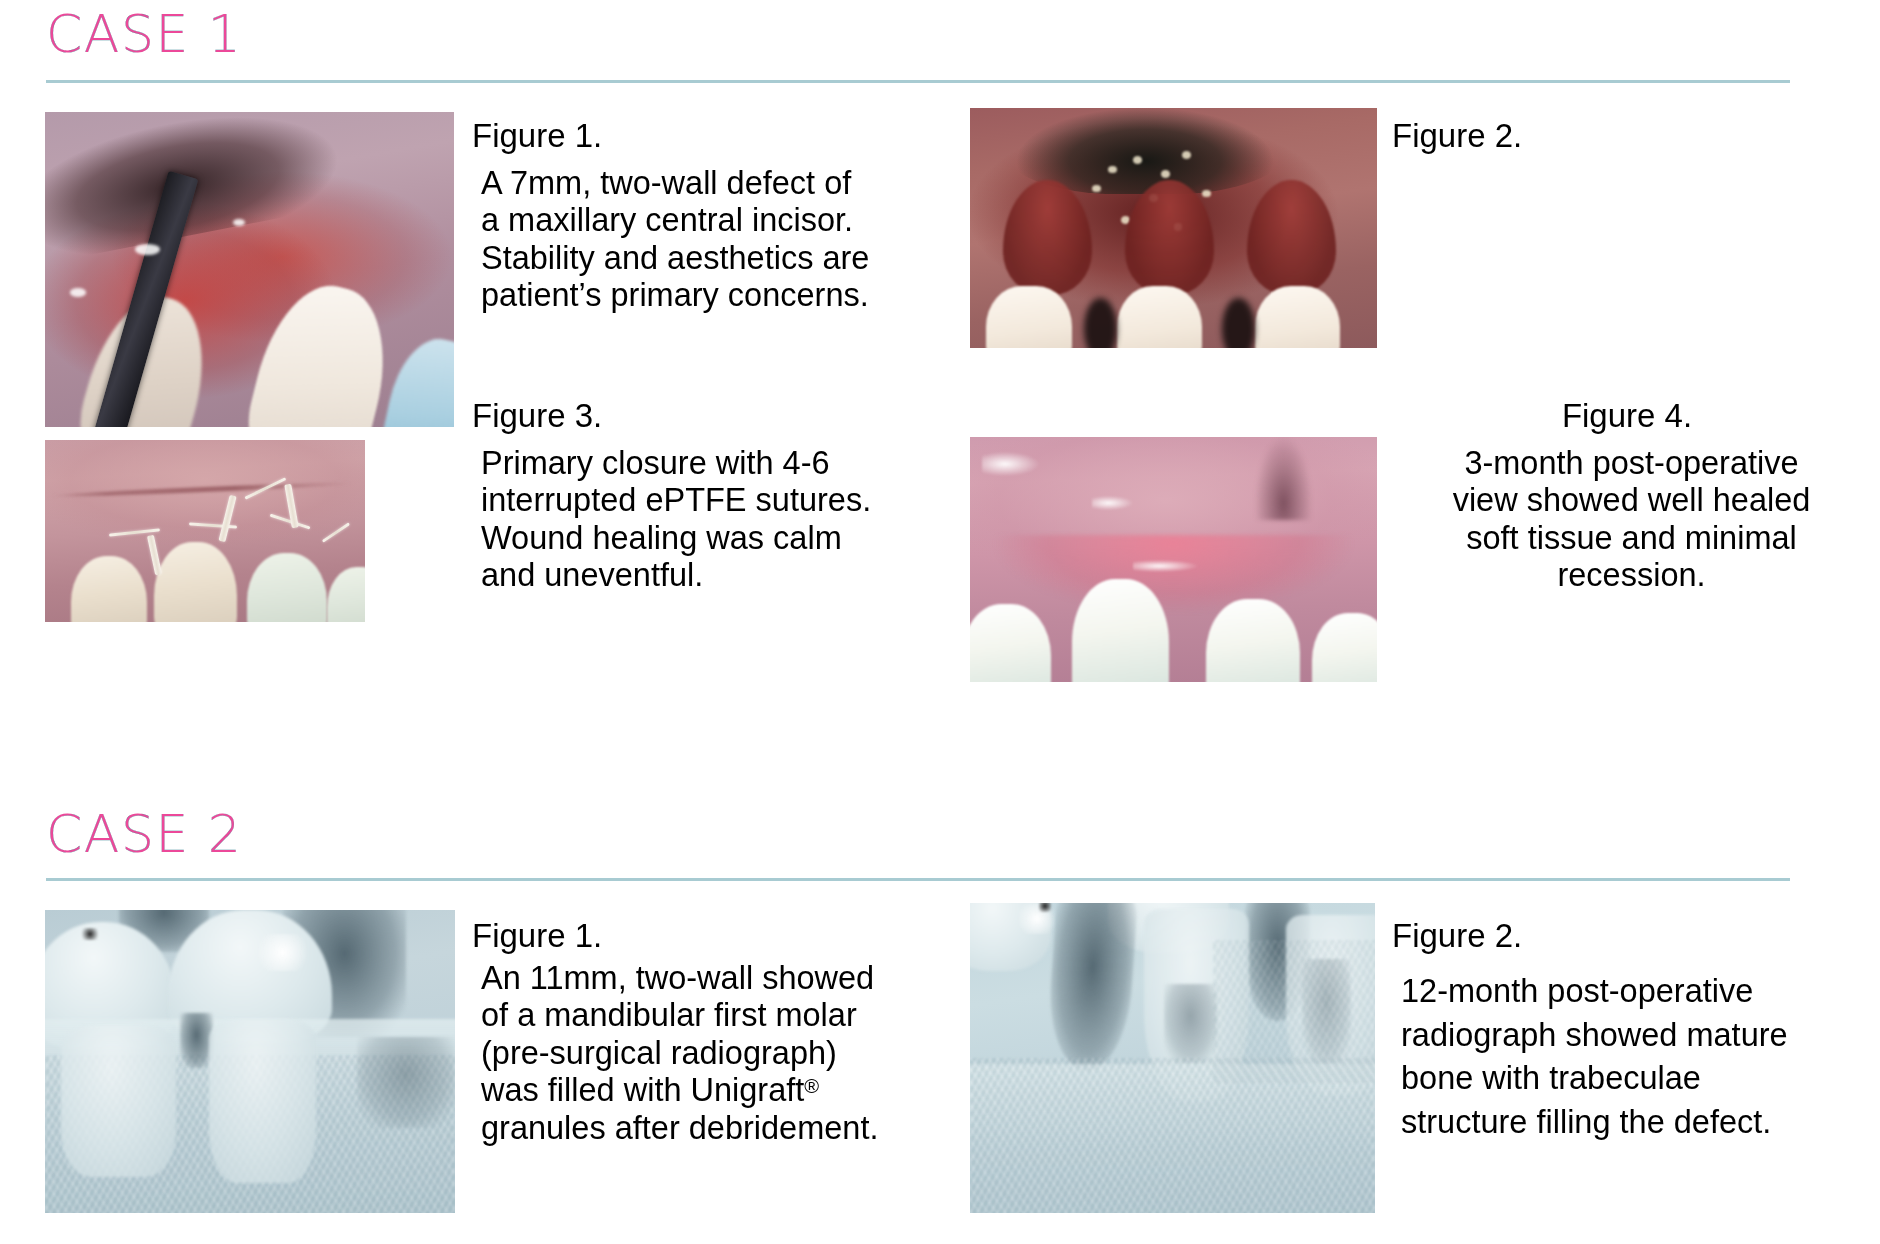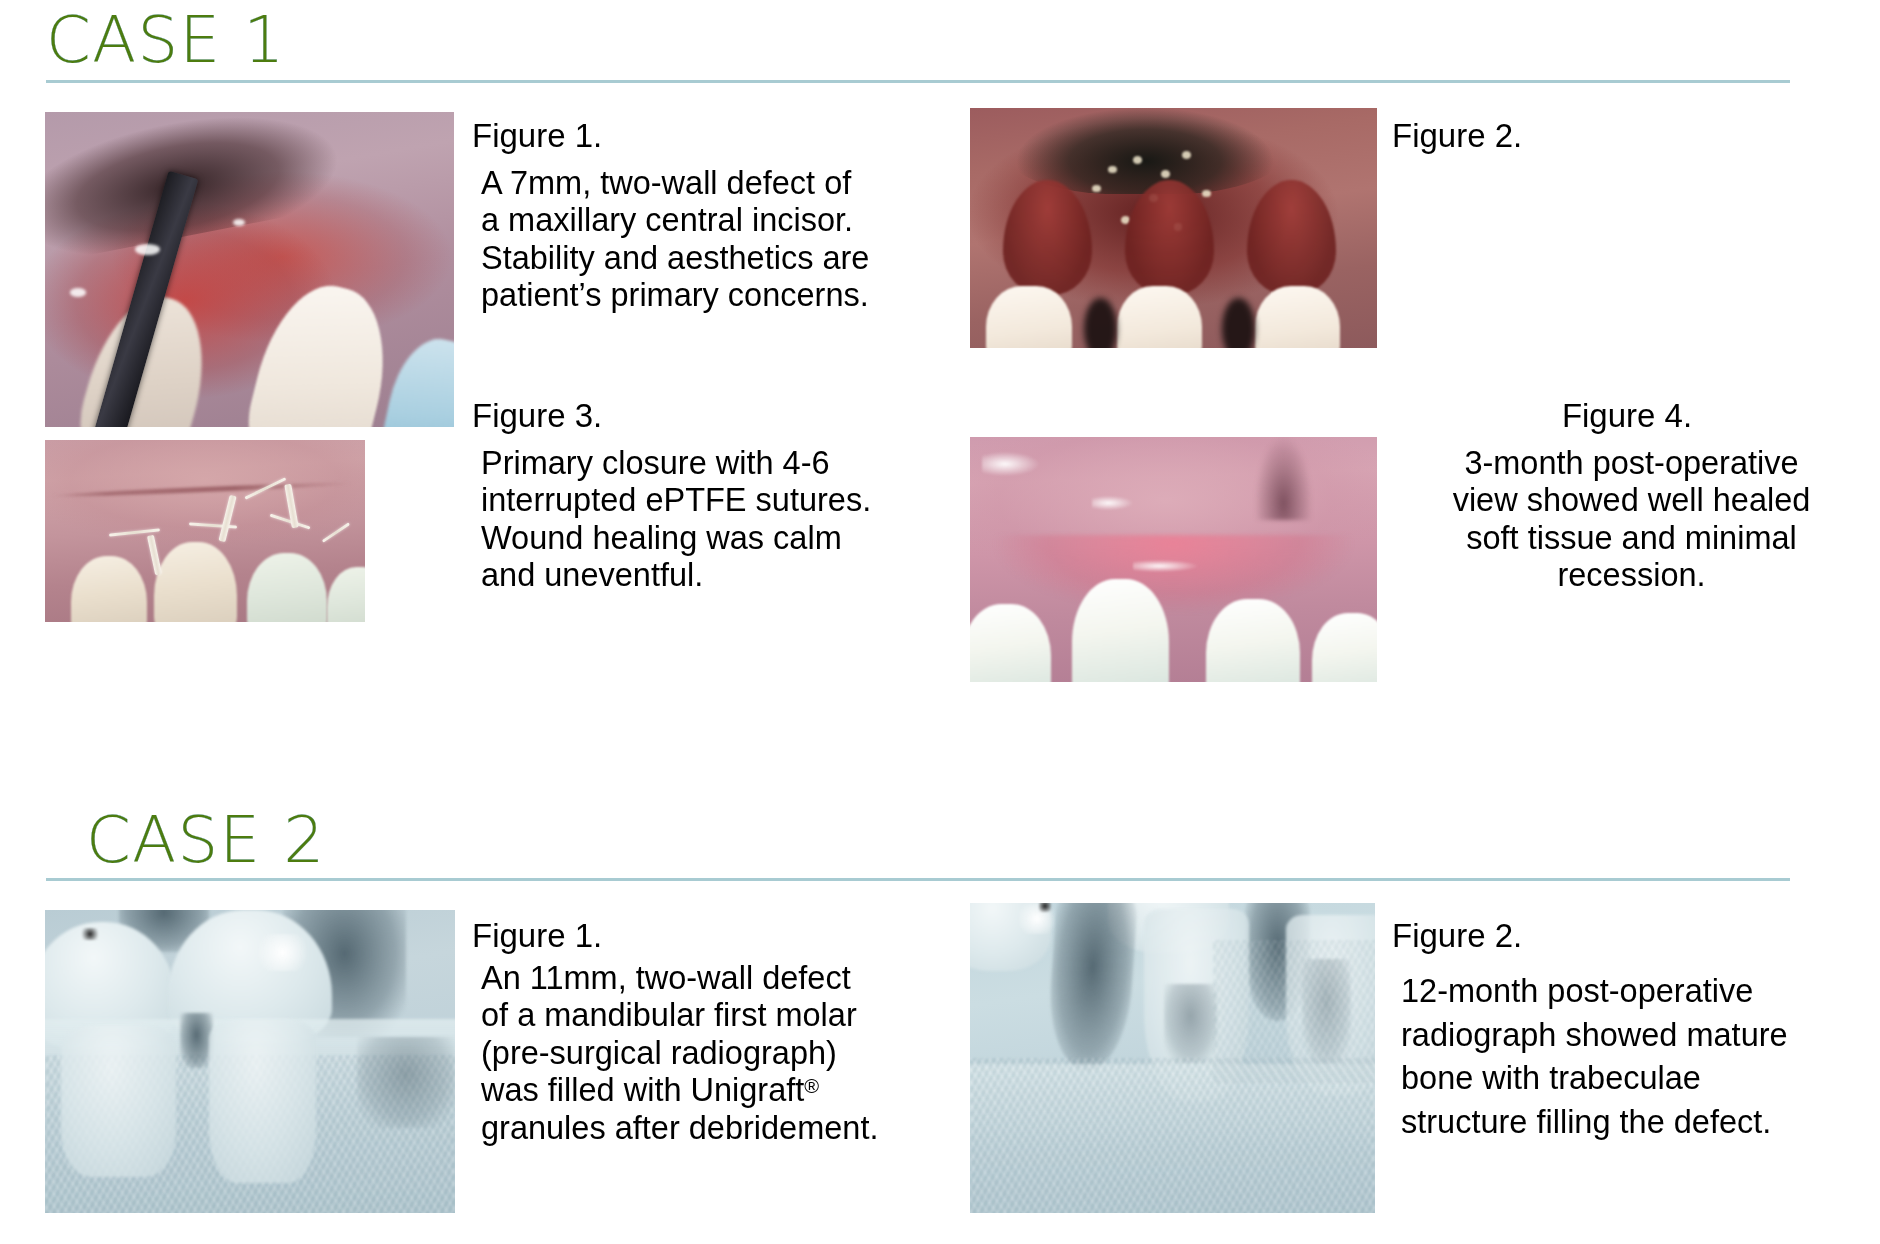--- a/index.html
+++ b/index.html
@@ -20,23 +20,23 @@
   }
 
   
   .case-section { position: absolute; left: 0; top: 0; width: 1880px; }
 
   .case-title {
     position: absolute;
     left: 46px;
     font-family: "DejaVu Sans", sans-serif;
     font-weight: 300;
-    font-size: 64px;
+    font-size: 52px;
     letter-spacing: 1.5px;
-    color: #4d7c0f;
+    color: #ec4899;
     line-height: 1;
     white-space: nowrap;
     -webkit-text-stroke: 0.2px #3d8795;
   }
 
   .case-rule {
     position: absolute;
     left: 46px;
     width: 1744px;
     height: 3px;
@@ -361,21 +361,21 @@
         <div class="fig-text">3-month post-operative
 view showed well healed
 soft tissue and minimal
 recession.</div>
       </div>
     </div>
   </div>
 
   <div class="case-section">
 
-    <div class="case-title" style="top:808px;margin-left:40px;">CASE 2</div>
+    <div class="case-title" style="top:808px;">CASE 2</div>
     <div class="case-rule" style="top:878px;"></div>
 
     <div class="fig-cell">
       <div class="fig-photo" style="left:45px; top:910px; width:410px; height:303px;">
         <div class="inner">
           <div class="rad-bg"></div>
           <div class="rad-dark" style="left:58%; top:-4%; width:30%; height:46%;"></div>
           <div class="rad-dark" style="left:18%; top:-8%; width:22%; height:22%;"></div>
           <div class="rad-crown" style="left:-4%; top:4%; width:36%; height:42%; border-radius:48% 48% 32% 32% / 62% 62% 28% 28%;"></div>
           <div class="rad-crown" style="left:30%; top:0%; width:40%; height:44%; border-radius:46% 46% 30% 30% / 64% 64% 26% 26%;"></div>
@@ -384,21 +384,21 @@
           <div class="rad-bone" style="left:-2%; top:36%; width:104%; height:68%;"></div>
           <div class="rad-trab" style="left:0; top:48%; width:100%; height:54%;"></div>
           <div class="rad-dark" style="left:33%; top:34%; width:8%; height:18%;"></div>
           <div class="rad-crown" style="left:4%; top:38%; width:28%; height:50%; border-radius:30% 30% 26% 26% / 14% 14% 30% 30%; opacity:0.8;"></div>
           <div class="rad-crown" style="left:40%; top:36%; width:26%; height:54%; border-radius:28% 28% 26% 26% / 12% 12% 32% 32%; opacity:0.78;"></div>
           <div class="rad-dark" style="left:76%; top:42%; width:24%; height:30%; opacity:0.5;"></div>
         </div>
       </div>
       <div class="fig-caption" style="left:472px; top:918px; width:470px;">
         <div class="fig-label">Figure 1.</div>
-        <div class="fig-text" style="margin-top:6px;"><span>An 11mm, two-wall defect
+        <div class="fig-text" style="margin-top:6px;"><span>An 11mm, two-wall showed
 of a mandibular first molar
 (pre-surgical radiograph)
 was filled with Unigraft</span><sup class="reg">®</sup><span>
 granules after debridement.</span></div>
       </div>
     </div>
 
     <div class="fig-cell">
       <div class="fig-photo" style="left:970px; top:903px; width:405px; height:310px;">
         <div class="inner">

